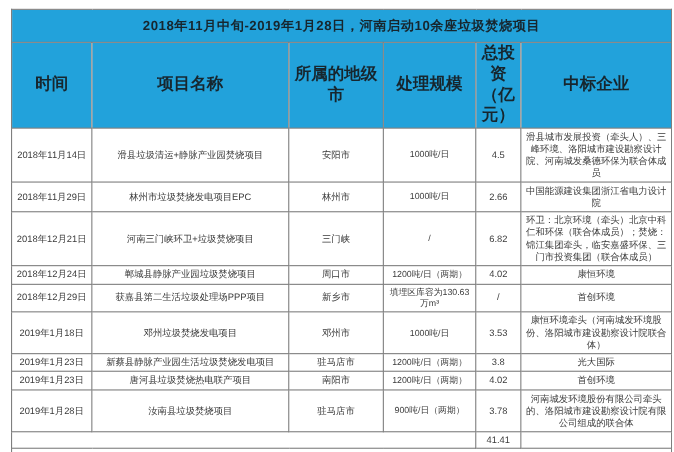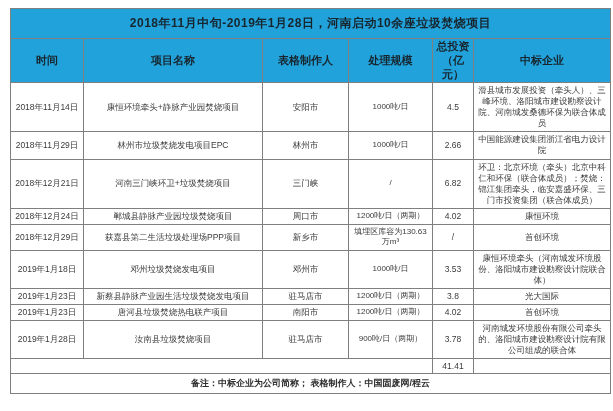--- a/index.html
+++ b/index.html
@@ -3,21 +3,21 @@
 <meta charset="utf-8">
 <style>
   html,body{margin:0;padding:0;background:#ffffff;}
   .page{width:611px;height:411px;background:#ffffff;overflow:hidden;box-sizing:border-box;
         padding:8px 3px 6px 10px;font-family:"Liberation Sans",sans-serif;}
   table{border-collapse:collapse;width:600px;table-layout:fixed;color:#3a3a3a;}
   th,td{border:1px solid #7f7f7f;text-align:center;vertical-align:middle;
         overflow:hidden;word-break:break-all;}
   .title-row th{background:#22a2db;color:#17262e;font-size:12px;font-weight:bold;
         height:27px;letter-spacing:.5px;}
-  .head-row th{background:#22a2db;color:#17262e;font-size:11px;font-weight:bold;
+  .head-row th{background:#22a2db;color:#17262e;font-size:15px;font-weight:bold;
         height:30px;line-height:1.25;padding:1px 2px;}
   tbody td{font-size:8.5px;line-height:1.3;padding:2px 2px;background:#ffffff;}
   tbody td.c0{font-size:8.5px;margin-left:20px;}
   tbody td.c3{font-size:8px;margin-left:34px;}
   tbody td.c4{font-size:8.5px;}
   tfoot td{background:#ffffff;margin-left:28px;}
   .total-row td{height:12px;font-size:8.5px;padding:1px 2px;}
   .note-row td{height:15px;font-size:9px;font-weight:bold;color:#2e2e2e;padding:2px;}
 </style>
 </head>
@@ -33,30 +33,30 @@
         <col style="width:41px">
         <col style="width:137px">
     </colgroup>
     <thead>
       <tr class="title-row">
         <th colspan="6">2018年11月中旬-2019年1月28日，河南启动10余座垃圾焚烧项目</th>
       </tr>
       <tr class="head-row">
           <th>时间</th>
           <th>项目名称</th>
-          <th>表格制作人</th>
+          <th>所属的地级市</th>
           <th>处理规模</th>
           <th>总投资（亿元）</th>
           <th>中标企业</th>
         </tr>
     </thead>
     <tbody>
         <tr>
           <td class="c0">2018年11月14日</td>
-          <td class="c1">康恒环境牵头+静脉产业园焚烧项目</td>
+          <td class="c1">滑县垃圾清运+静脉产业园焚烧项目</td>
           <td class="c2">安阳市</td>
           <td class="c3">1000吨/日</td>
           <td class="c4">4.5</td>
           <td class="c5">滑县城市发展投资（牵头人）、三峰环境、洛阳城市建设勘察设计院、河南城发桑德环保为联合体成员</td>
         </tr>
         <tr>
           <td class="c0">2018年11月29日</td>
           <td class="c1">林州市垃圾焚烧发电项目EPC</td>
           <td class="c2">林州市</td>
           <td class="c3">1000吨/日</td>

